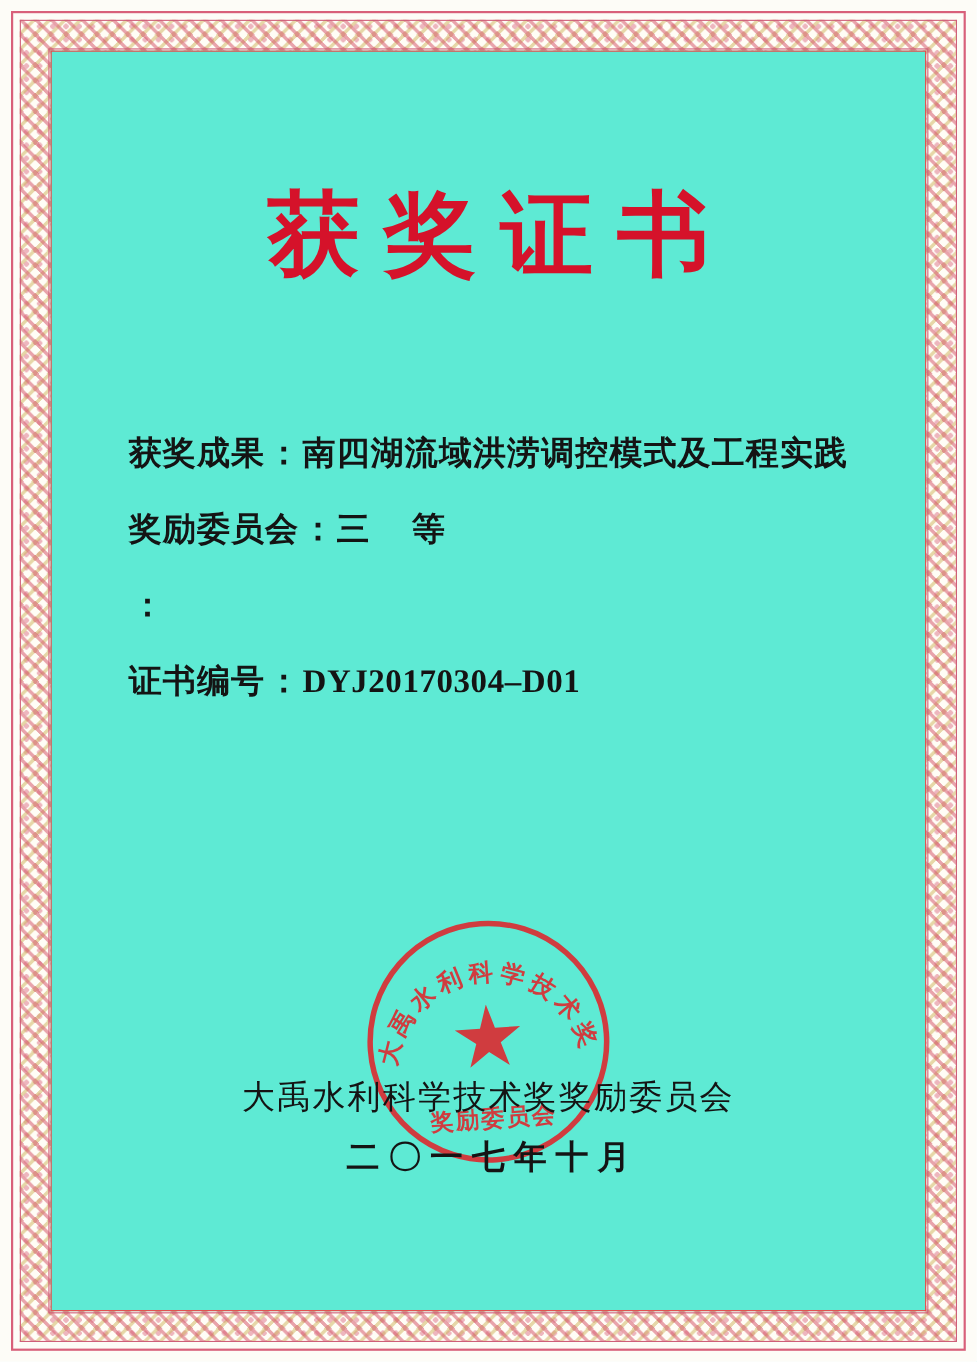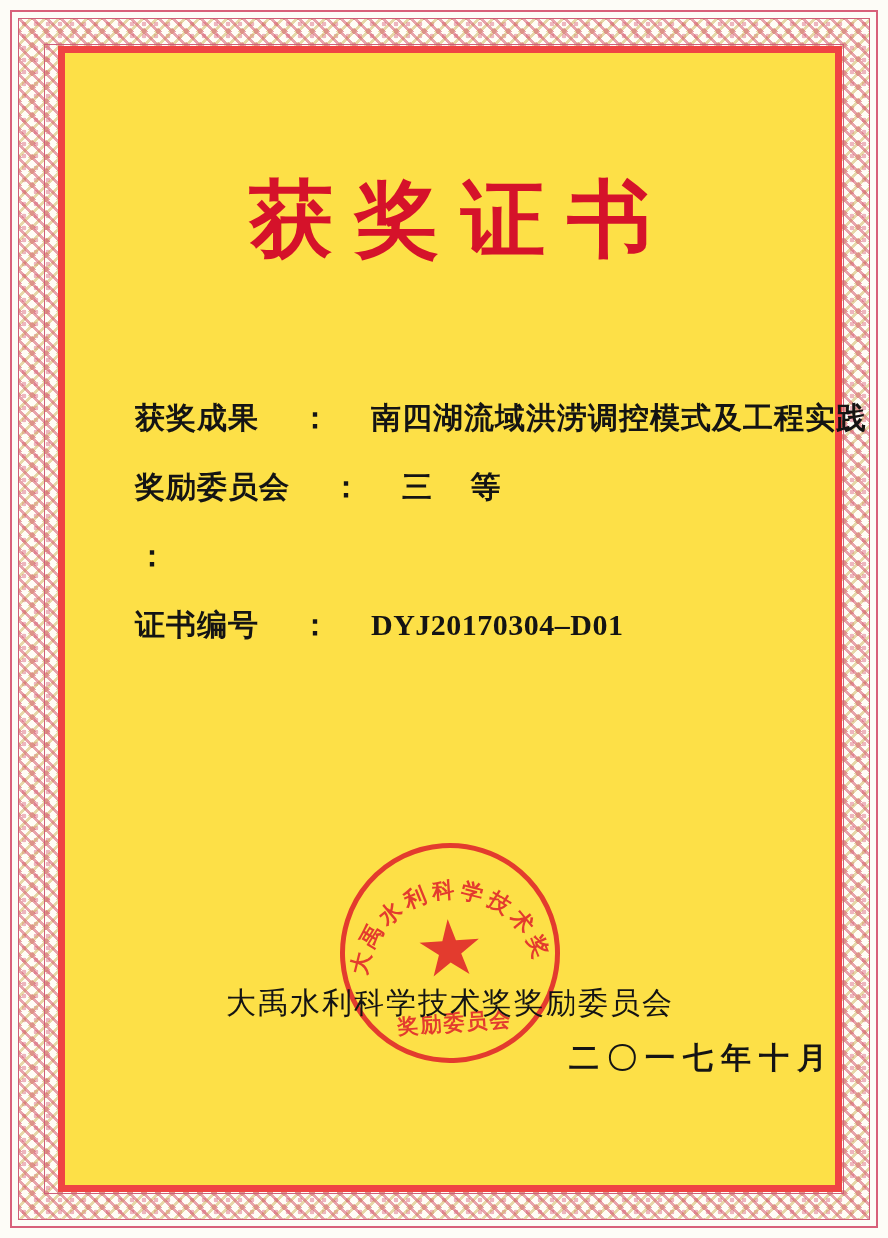--- a/index.html
+++ b/index.html
@@ -66,24 +66,23 @@
     pointer-events: none;
   }
 
   
   .page {
     position: absolute;
     left: 46px;
     top: 46px;
     right: 46px;
     bottom: 46px;
-    background: #fde047;
-    box-sizing: border-box;
-    border: 7px solid #ef4444;
-    margin-left: 12px;
+    background: #5eead4;
+    box-sizing: border-box;
+    border: 1px solid #ef4444;
   }
 
   .title {
     position: absolute;
     left: 0;
     right: 0;
     top: 120px;
     text-align: center;
     color: #d5122a;
     font-family: "DejaVu Serif", serif;
@@ -102,21 +101,20 @@
     top: 345px;
   }
   .field-row {
     display: flex;
     align-items: baseline;
     margin-bottom: 28px;
     font-size: 30px;
     color: #141414;
     font-family: "DejaVu Serif", serif;
     white-space: nowrap;
-    gap: 39px;
   }
   .field-label {
     font-weight: bold;
     letter-spacing: 1px;
   }
   .field-colon {
     font-weight: bold;
     padding: 0 2px;
   }
   .field-value {
@@ -193,21 +191,21 @@
     font-weight: normal;
     color: #141414;
     font-family: "DejaVu Serif", serif;
     letter-spacing: 2px;
   }
   .issue-date {
     position: absolute;
     left: 0;
     right: 0;
     top: 985px;
-    text-align: right;
+    text-align: center;
     font-size: 30px;
     font-weight: bold;
     color: #141414;
     font-family: "DejaVu Serif", serif;
     letter-spacing: 8px;
     text-indent: 8px;
   }
 </style>
 </head>
 <body>

